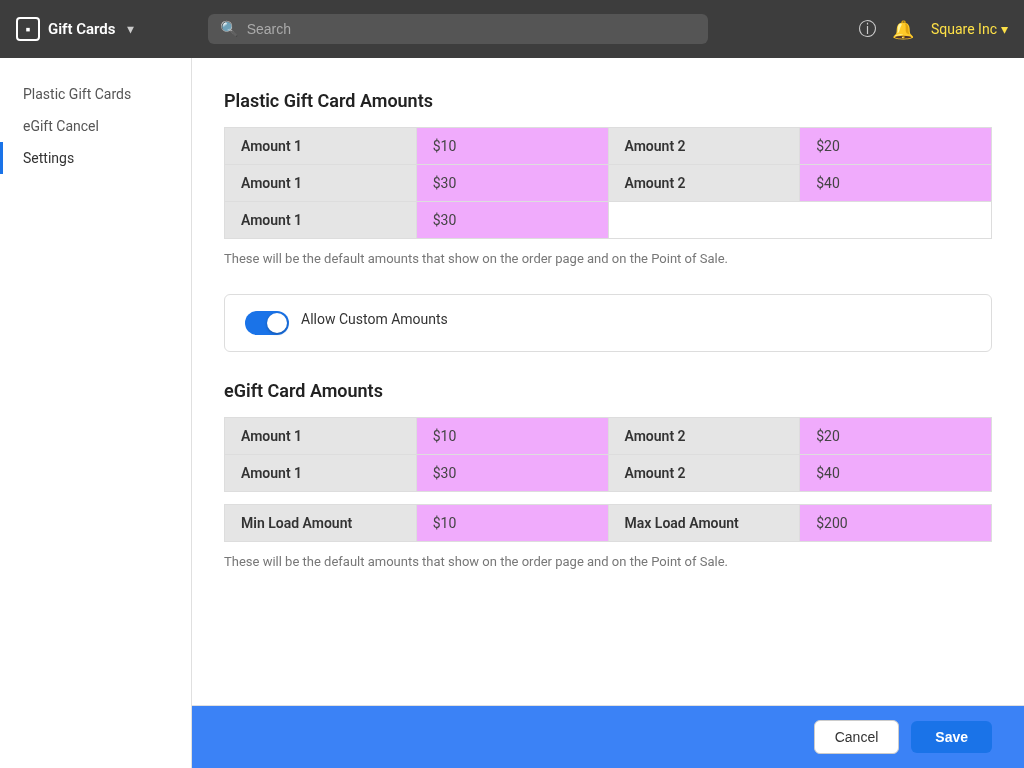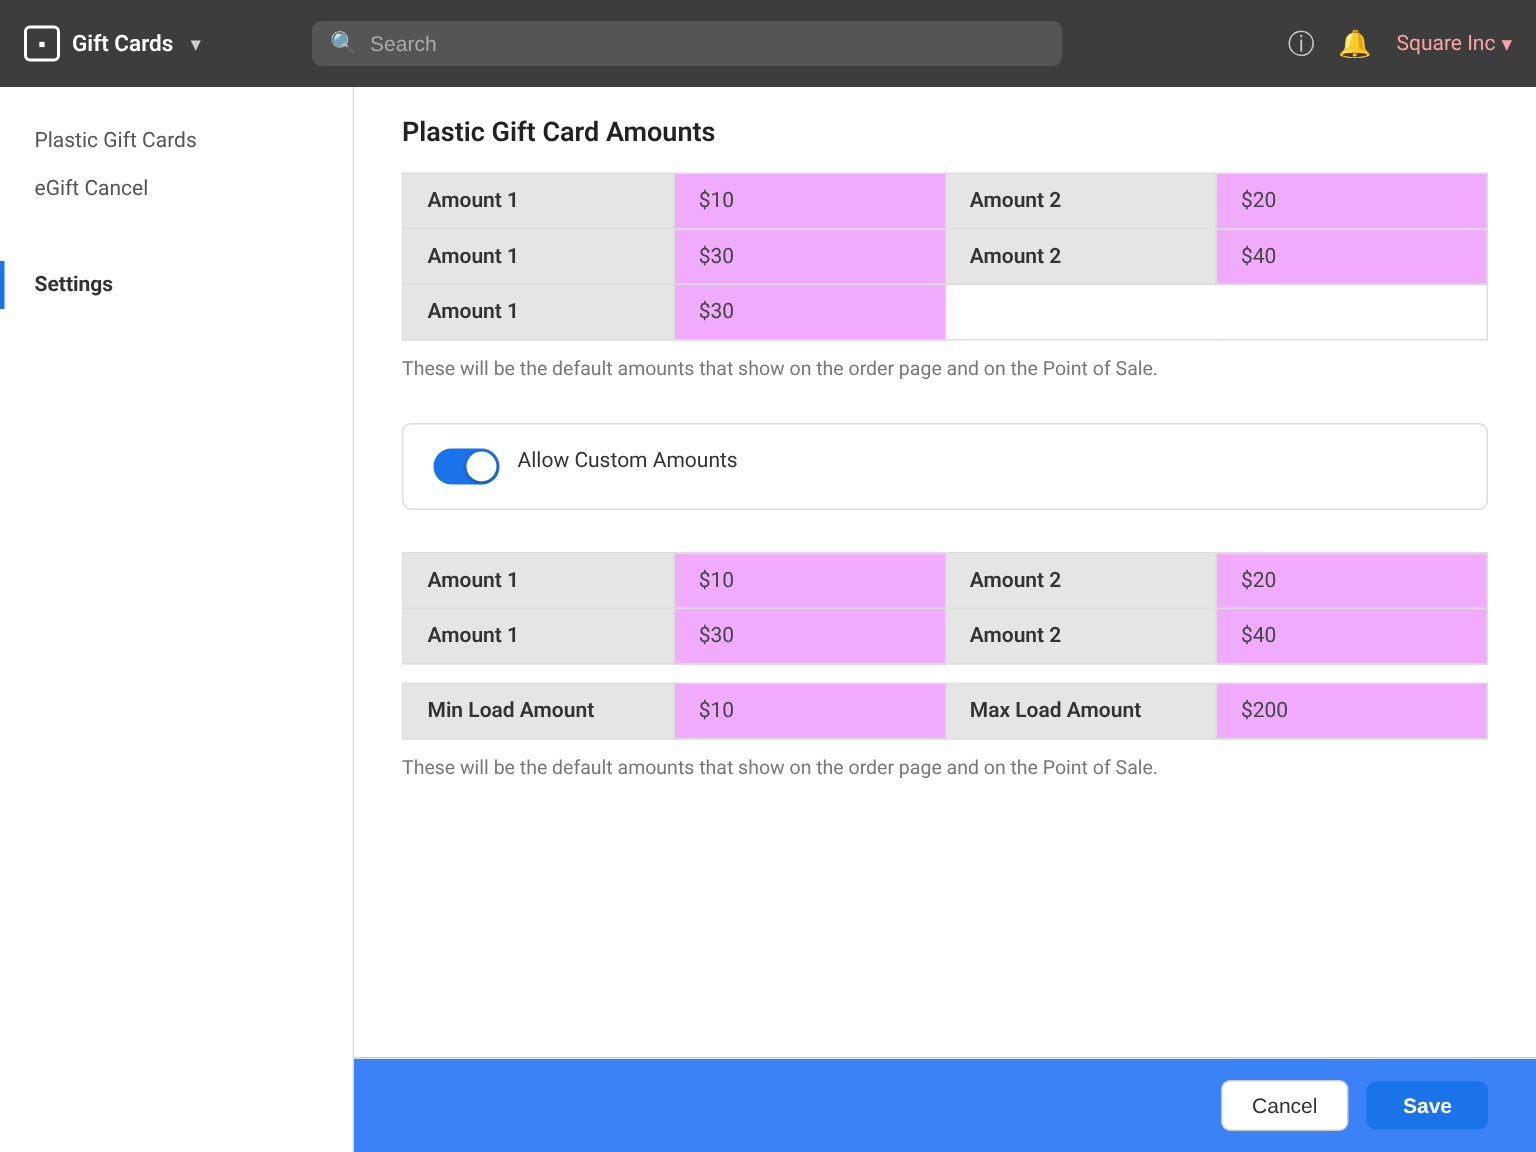--- a/index.html
+++ b/index.html
@@ -63,58 +63,57 @@
     }
     .nav-right .help-icon, .nav-right .bell-icon {
       font-size: 18px;
       cursor: pointer;
       color: #ccc;
     }
     .nav-account {
       display: flex;
       align-items: center;
       gap: 4px;
-      color: #fca5a5;
+      color: #fde047;
       font-size: 14px;
       cursor: pointer;
     }
 
     
     .layout {
       display: flex;
       height: calc(768px - 58px);
     }
 
     
     .sidebar {
-      width: 236px;
+      width: 192px;
       border-right: 1px solid #e0e0e0;
       padding: 20px 0;
       background: #fff;
     }
     .sidebar-item {
       display: block;
       padding: 8px 20px;
       color: #555;
       cursor: pointer;
       font-size: 14px;
       border-left: 3px solid transparent;
       text-decoration: none;
     }
     .sidebar-item.active {
       color: #333;
-      font-weight: 700;
+      font-weight: 400;
       border-left: 3px solid #1a73e8;
-      margin-top: 32px;
     }
 
     
     .main {
       flex: 1;
-      padding: 20px 32px;
+      padding: 32px 32px;
       overflow-y: auto;
       position: relative;
     }
 
     .section-title {
       font-size: 18px;
       font-weight: 600;
       color: #222;
       margin-bottom: 16px;
     }
@@ -281,20 +280,21 @@
     </div>
 
     <div class="toggle-row">
       <div class="toggle">
         <div class="toggle-knob"></div>
       </div>
       <span class="toggle-label">Allow Custom Amounts</span>
     </div>
 
     <div class="section-gap">
+      <div class="section-title">eGift Card Amounts</div>
 
       <table class="amount-table">
         <tbody>
           <tr>
             <td class="label-cell">Amount 1</td>
             <td class="value-cell">$10</td>
             <td class="label-cell">Amount 2</td>
             <td class="value-cell">$20</td>
           </tr>
           <tr>

